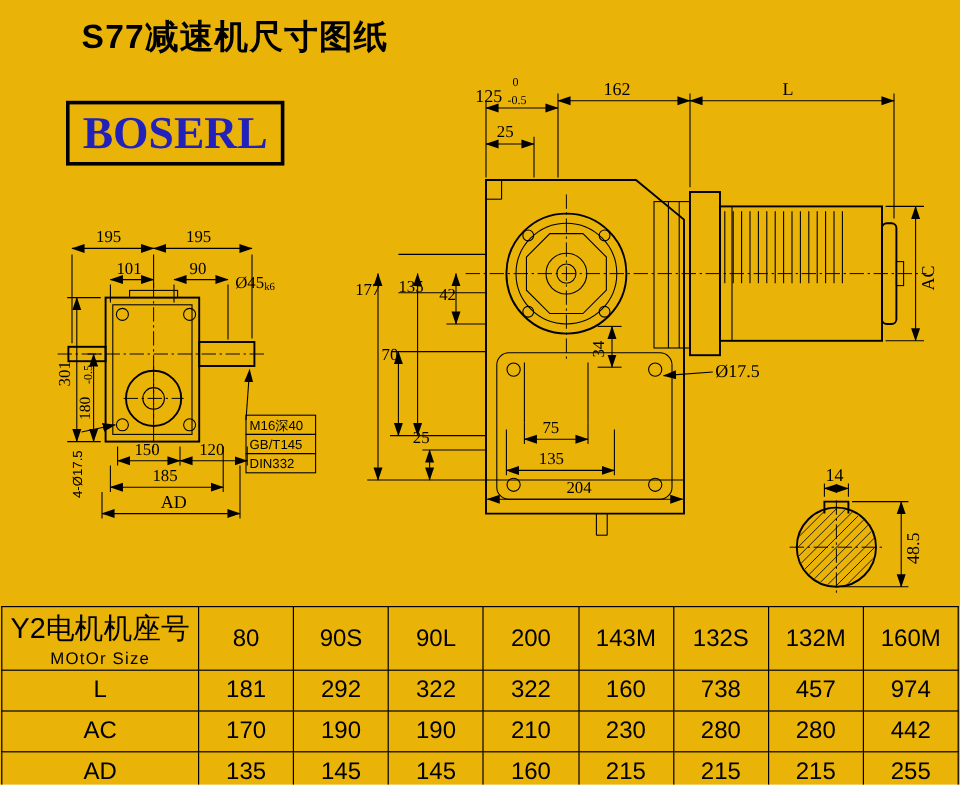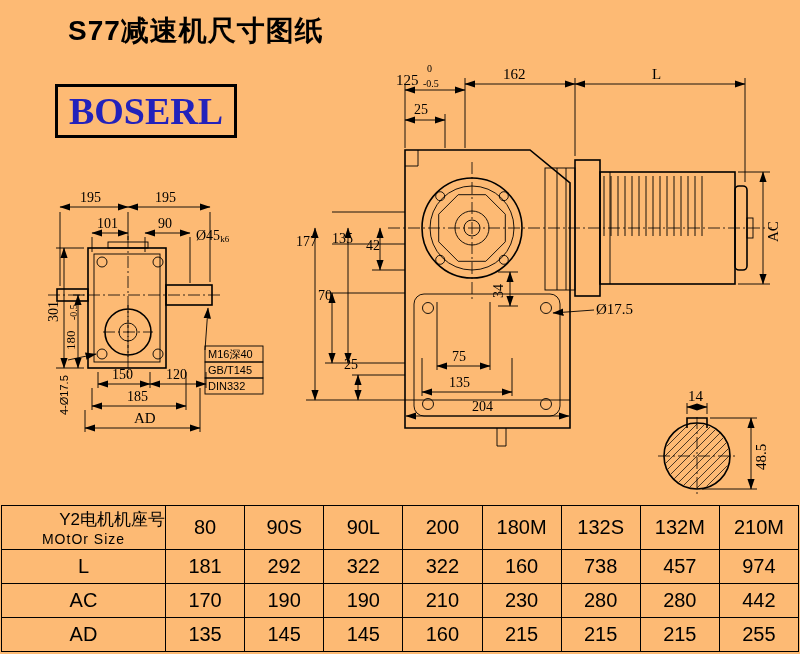--- a/index.html
+++ b/index.html
@@ -1,16 +1,16 @@
 <!DOCTYPE html>
 <html><head>
 <meta charset="utf-8">
 <style>
   html,body{margin:0;padding:0;background:#fff;}
-  #page{position:relative;width:800px;height:654px;background:#fdba74;overflow:hidden;
+  #page{position:relative;width:800px;height:654px;background:#eab308;overflow:hidden;
         font-family:"Liberation Sans",sans-serif;color:#000;}
   #title{position:absolute;left:68px;top:12px;font-size:28px;font-weight:bold;
          font-family:"Liberation Sans",sans-serif;letter-spacing:1px;}
   #logo{position:absolute;left:55px;top:84px;width:176px;height:48px;border:3px solid #000;
         display:flex;align-items:center;justify-content:center;
         font-family:"Liberation Serif",serif;font-weight:bold;font-size:38px;color:#2222bb;}
   #drawing{position:absolute;left:0;top:0;}
   svg .o{fill:none;stroke:#000;stroke-width:1.6;}
   svg .t{fill:none;stroke:#000;stroke-width:0.9;}
   svg .d{fill:none;stroke:#000;stroke-width:0.9;}
@@ -18,21 +18,21 @@
   svg .h{fill:none;stroke:#000;stroke-width:0.7;}
   svg text{fill:#000;}
   .dim{font:15px "Liberation Serif",serif;}
   .dimm{font:14px "Liberation Serif",serif;}
   .dims{font:10px "Liberation Serif",serif;}
   .note{font:11px "Liberation Sans",sans-serif;}
   #size-table{position:absolute;left:1px;top:505px;width:798px;border-collapse:collapse;
         table-layout:fixed;text-align:center;}
   #size-table td,#size-table th{border:1.5px solid #000;font-weight:normal;
         font-size:20px;padding:2px 0;height:29px;}
-  #size-table th.first div.cn{font-size:17px;text-align:right;}
+  #size-table th.first div.cn{font-size:24px;}
   #size-table th.first div.en{font-size:14px;letter-spacing:1px;}
 </style>
 </head>
 <body>
 
 <div id="page">
 
   <div id="title">S77减速机尺寸图纸</div>
   <div id="logo">BOSERL</div>
 
@@ -258,24 +258,24 @@
     <tbody>
         <tr>
       <th class="first">
         <div class="cn">Y2电机机座号</div>
         <div class="en">MOtOr Size</div>
       </th>
       <th>80</th>
       <th>90S</th>
       <th>90L</th>
       <th>200</th>
-      <th>180M</th>
+      <th>143M</th>
       <th>132S</th>
       <th>132M</th>
-      <th>210M</th>
+      <th>160M</th>
     </tr>
     <tr>
       <td>L</td>
       <td>181</td>
       <td>292</td>
       <td>322</td>
       <td>322</td>
       <td>160</td>
       <td>738</td>
       <td>457</td>

